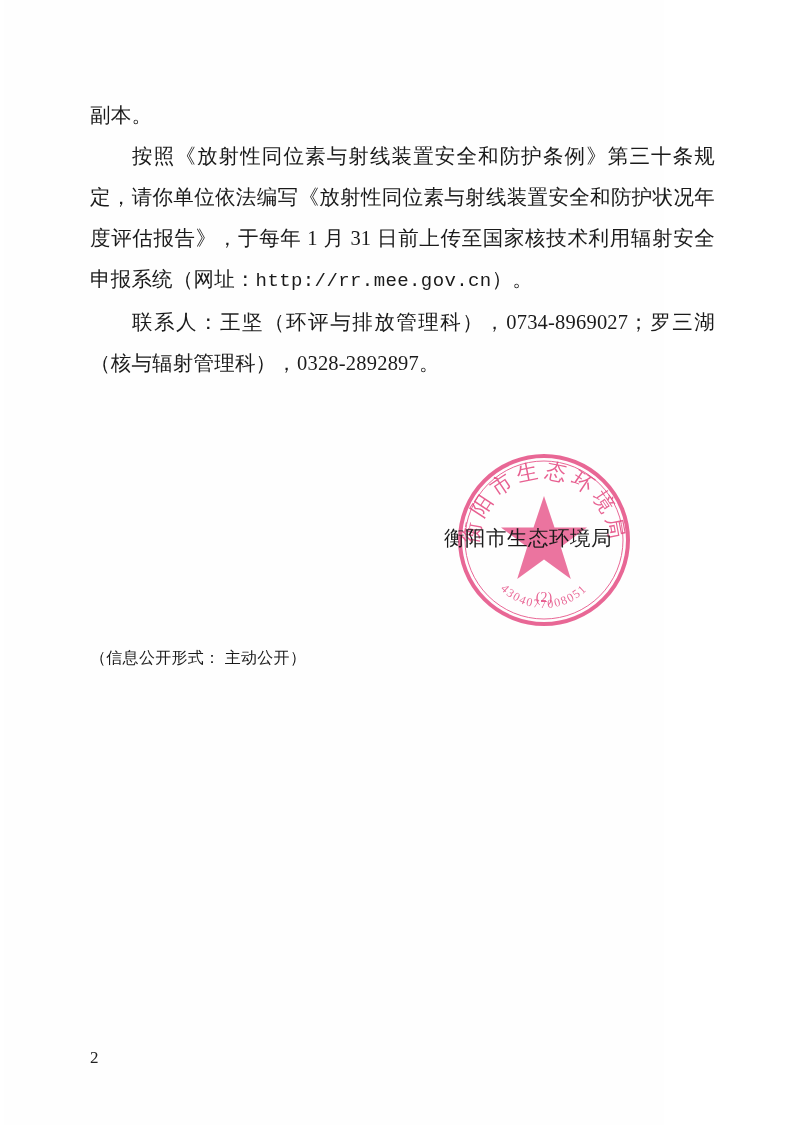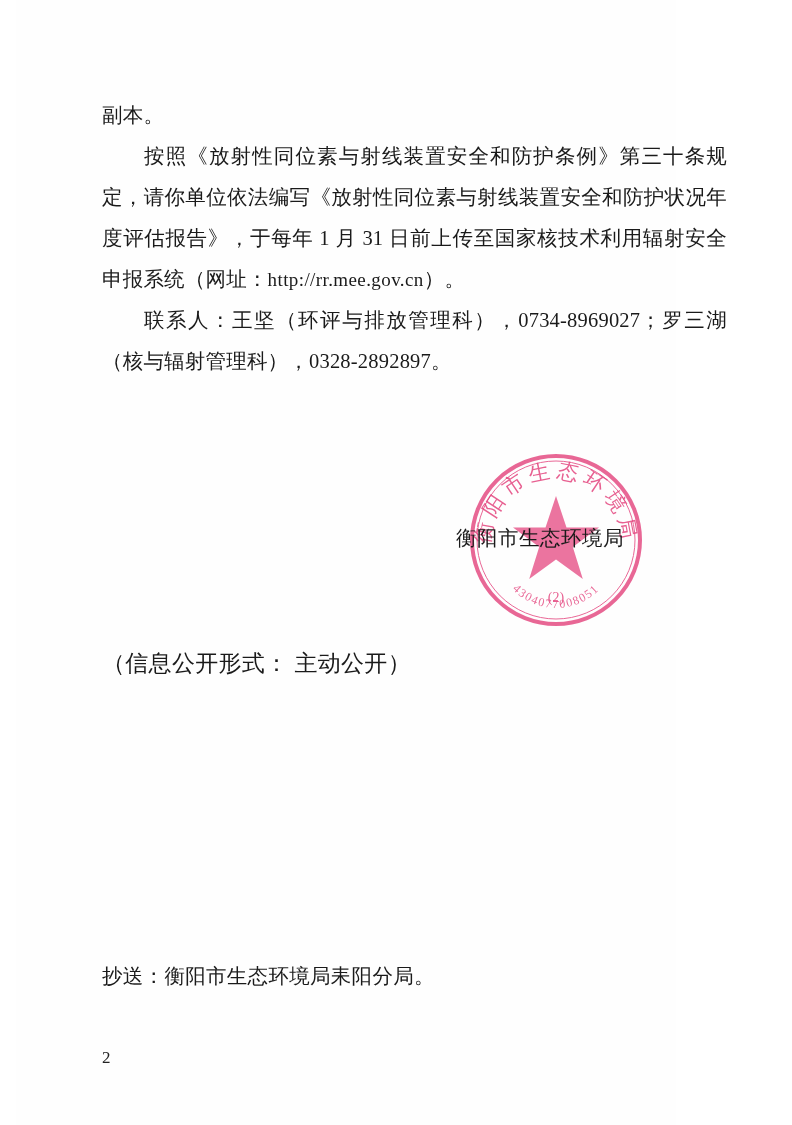--- a/index.html
+++ b/index.html
@@ -10,21 +10,21 @@
   body {
     width: 792px;
     height: 1125px;
     position: relative;
     font-family: "Liberation Serif", "DejaVu Serif", serif;
     color: #1a1a1a;
     overflow: hidden;
   }
   .page {
     position: absolute;
-    left: 16px;
+    left: 4px;
     top: 0;
     width: 660px;
     height: 1125px;
     background: #fefefe;
   }
   .body-text {
     position: absolute;
     left: 86px;
     top: 95px;
     width: 625px;
@@ -34,21 +34,21 @@
     line-height: 41px;
     text-align: justify;
     text-justify: inter-ideograph;
     letter-spacing: 0.2px;
     margin: 0 0 0 0;
   }
   .para.indent {
     text-indent: 42px;
   }
   .mono {
-    font-family: Liberation Serif, serif;
+    font-family: Liberation Mono, monospace;
     font-size: 19px;
     letter-spacing: 0.4px;
   }
   .signature-block {
     position: absolute;
     left: 440px;
     top: 518px;
     width: 230px;
     text-align: left;
     font-size: 20.5px;
@@ -63,21 +63,21 @@
     left: 452px;
     top: 452px;
     width: 176px;
     height: 176px;
     pointer-events: none;
   }
   .disclosure {
     position: absolute;
     left: 86px;
     top: 648px;
-    font-size: 23px;
+    font-size: 16px;
     letter-spacing: 0.3px;
   }
   .cc-line {
     position: absolute;
     left: 86px;
     top: 962px;
     font-size: 20.5px;
     letter-spacing: 0.3px;
   }
   .page-number {
@@ -124,17 +124,16 @@
       <text x="88" y="150" fill="#e4467f" opacity="0.85" font-size="14" text-anchor="middle">(2)</text>
     </svg>
   </div>
 
   <div class="signature-block">
     <div class="sig-line">衡阳市生态环境局</div>
   </div>
 
   <div class="disclosure">（信息公开形式： 主动公开）</div>
 
-  <div class="cc-line">抄送：衡阳市生态环境局耒阳分局。</div>
 
   <div class="page-number">2</div>
 
 </div>
 
 </body></html>

